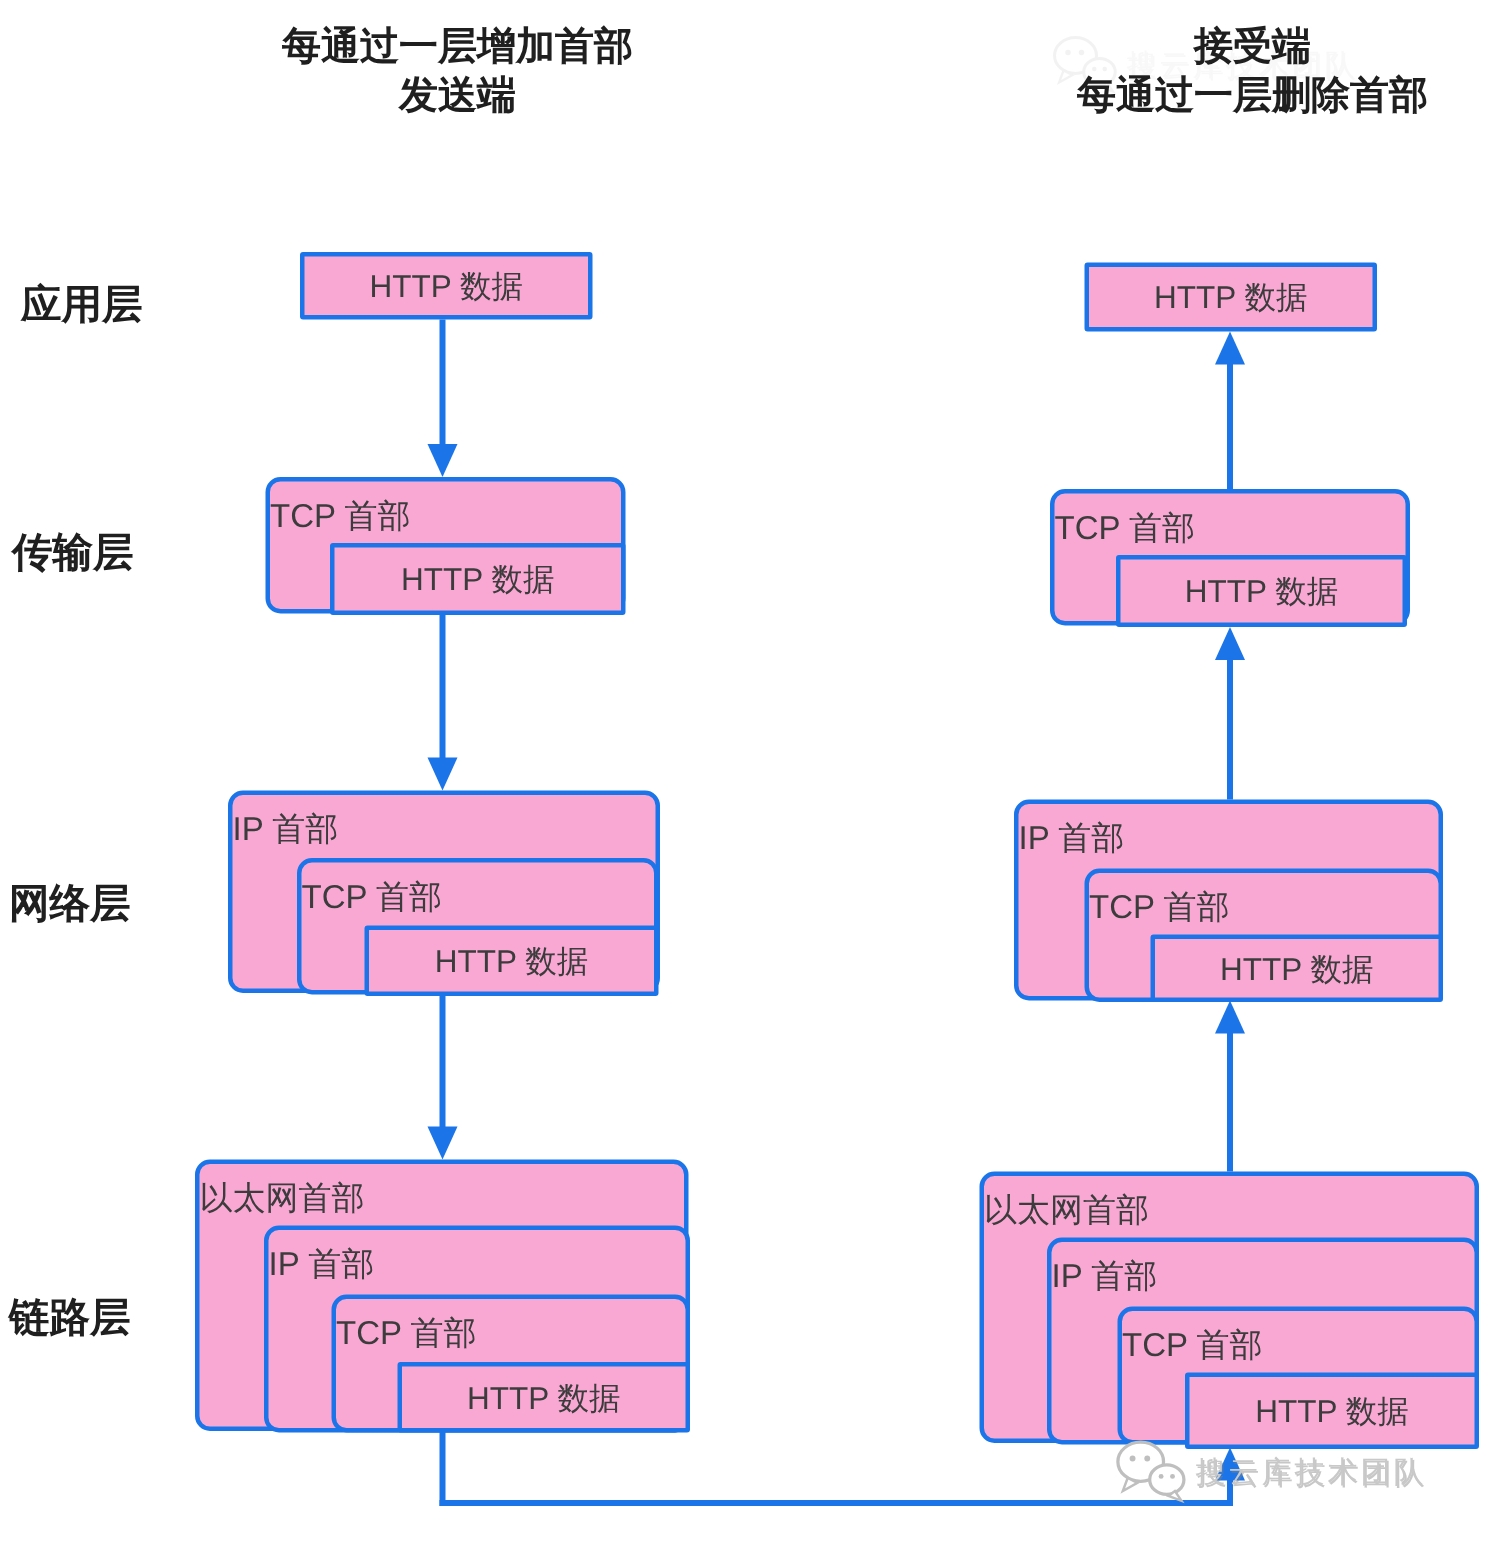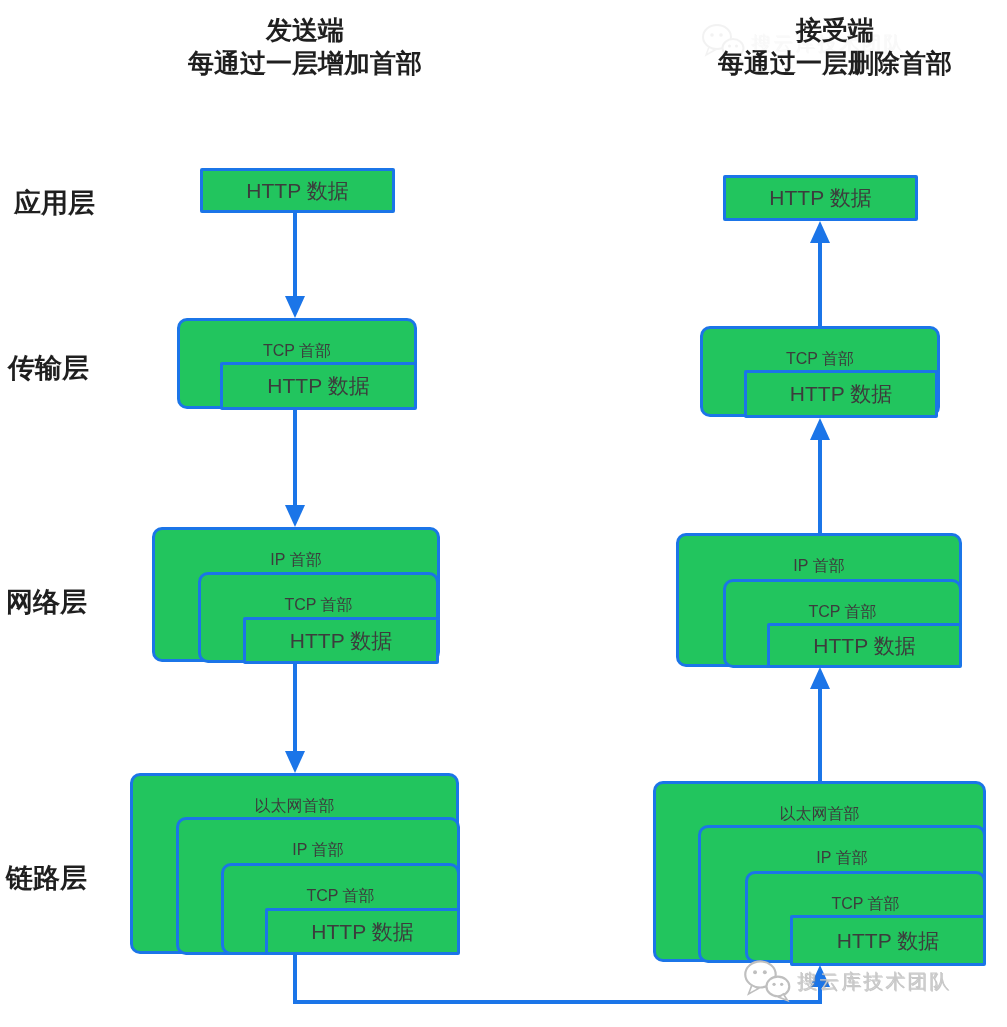--- a/index.html
+++ b/index.html
@@ -9,24 +9,24 @@
     --wm:#c9c9c9;
   }
   html,body{margin:0;padding:0;background:#ffffff;}
   #canvas{
     position:relative;width:1007px;height:1027px;background:#ffffff;overflow:hidden;
     font-family:"Liberation Sans","DejaVu Sans",sans-serif;
   }
   .title{position:absolute;width:400px;text-align:center;font-size:26px;font-weight:700;
          color:var(--heading);line-height:33px;}
   .layer-label{position:absolute;font-size:27px;font-weight:700;color:var(--heading);}
-  .box{position:absolute;box-sizing:border-box;border:3px solid var(--blue);background:#22c55e;}
+  .box{position:absolute;box-sizing:border-box;border:3px solid var(--blue);background:#f9a8d4;}
   .rounded{border-radius:10px;}
   .sharp{border-radius:2px;}
-  .hdr{padding-top:20px;text-align:center;font-size:16px;color:var(--boxtext);}
+  .hdr{padding-top:8px;font-size:22px;color:var(--boxtext);}
   .ctr{display:flex;align-items:center;justify-content:center;font-size:21px;color:var(--boxtext);}
   .vline,.hline{position:absolute;background:var(--blue);}
   .tri-down{position:absolute;width:0;height:0;border-left:10px solid transparent;
             border-right:10px solid transparent;border-top:22px solid var(--blue);}
   .tri-up{position:absolute;width:0;height:0;border-left:10px solid transparent;
           border-right:10px solid transparent;border-bottom:22px solid var(--blue);}
   .watermark{position:absolute;display:flex;align-items:center;}
   .watermark .wm-text{font-size:20px;color:var(--wm);letter-spacing:2px;margin-left:5px;
                       text-shadow:1px 1px 0 rgba(130,130,130,.45);}
   .ghost{opacity:.12;}
@@ -44,22 +44,22 @@
       <path d="M38 33 L42 39 L34 36 Z" fill="#fff" stroke="#999" stroke-width="1.5"></path>
       <circle cx="12" cy="13" r="1.8" fill="#999"></circle>
         <circle cx="21" cy="13" r="1.8" fill="#999"></circle>
       <circle cx="29.5" cy="24" r="1.5" fill="#999"></circle>
         <circle cx="36.5" cy="24" r="1.5" fill="#999"></circle>
     </svg>
     <span class="wm-text">搜云库技术团队</span>
   </div>
 
   <div class="title" style="left:105px;top:14px;">
+    <div>每通过一层增加首部</div>
     <div>发送端</div>
-    <div>每通过一层增加首部</div>
   </div>
   <div class="title" style="left:635px;top:14px;">
     <div>接受端</div>
     <div>每通过一层删除首部</div>
   </div>
 
   <div class="layer-label" style="left:14px;top:185px;">应用层</div>
   <div class="layer-label" style="left:8px;top:350px;text-align:right;">传输层</div>
   <div class="layer-label" style="left:6px;top:584px;">网络层</div>
   <div class="layer-label" style="left:6px;top:860px;text-align:center;">链路层</div>

